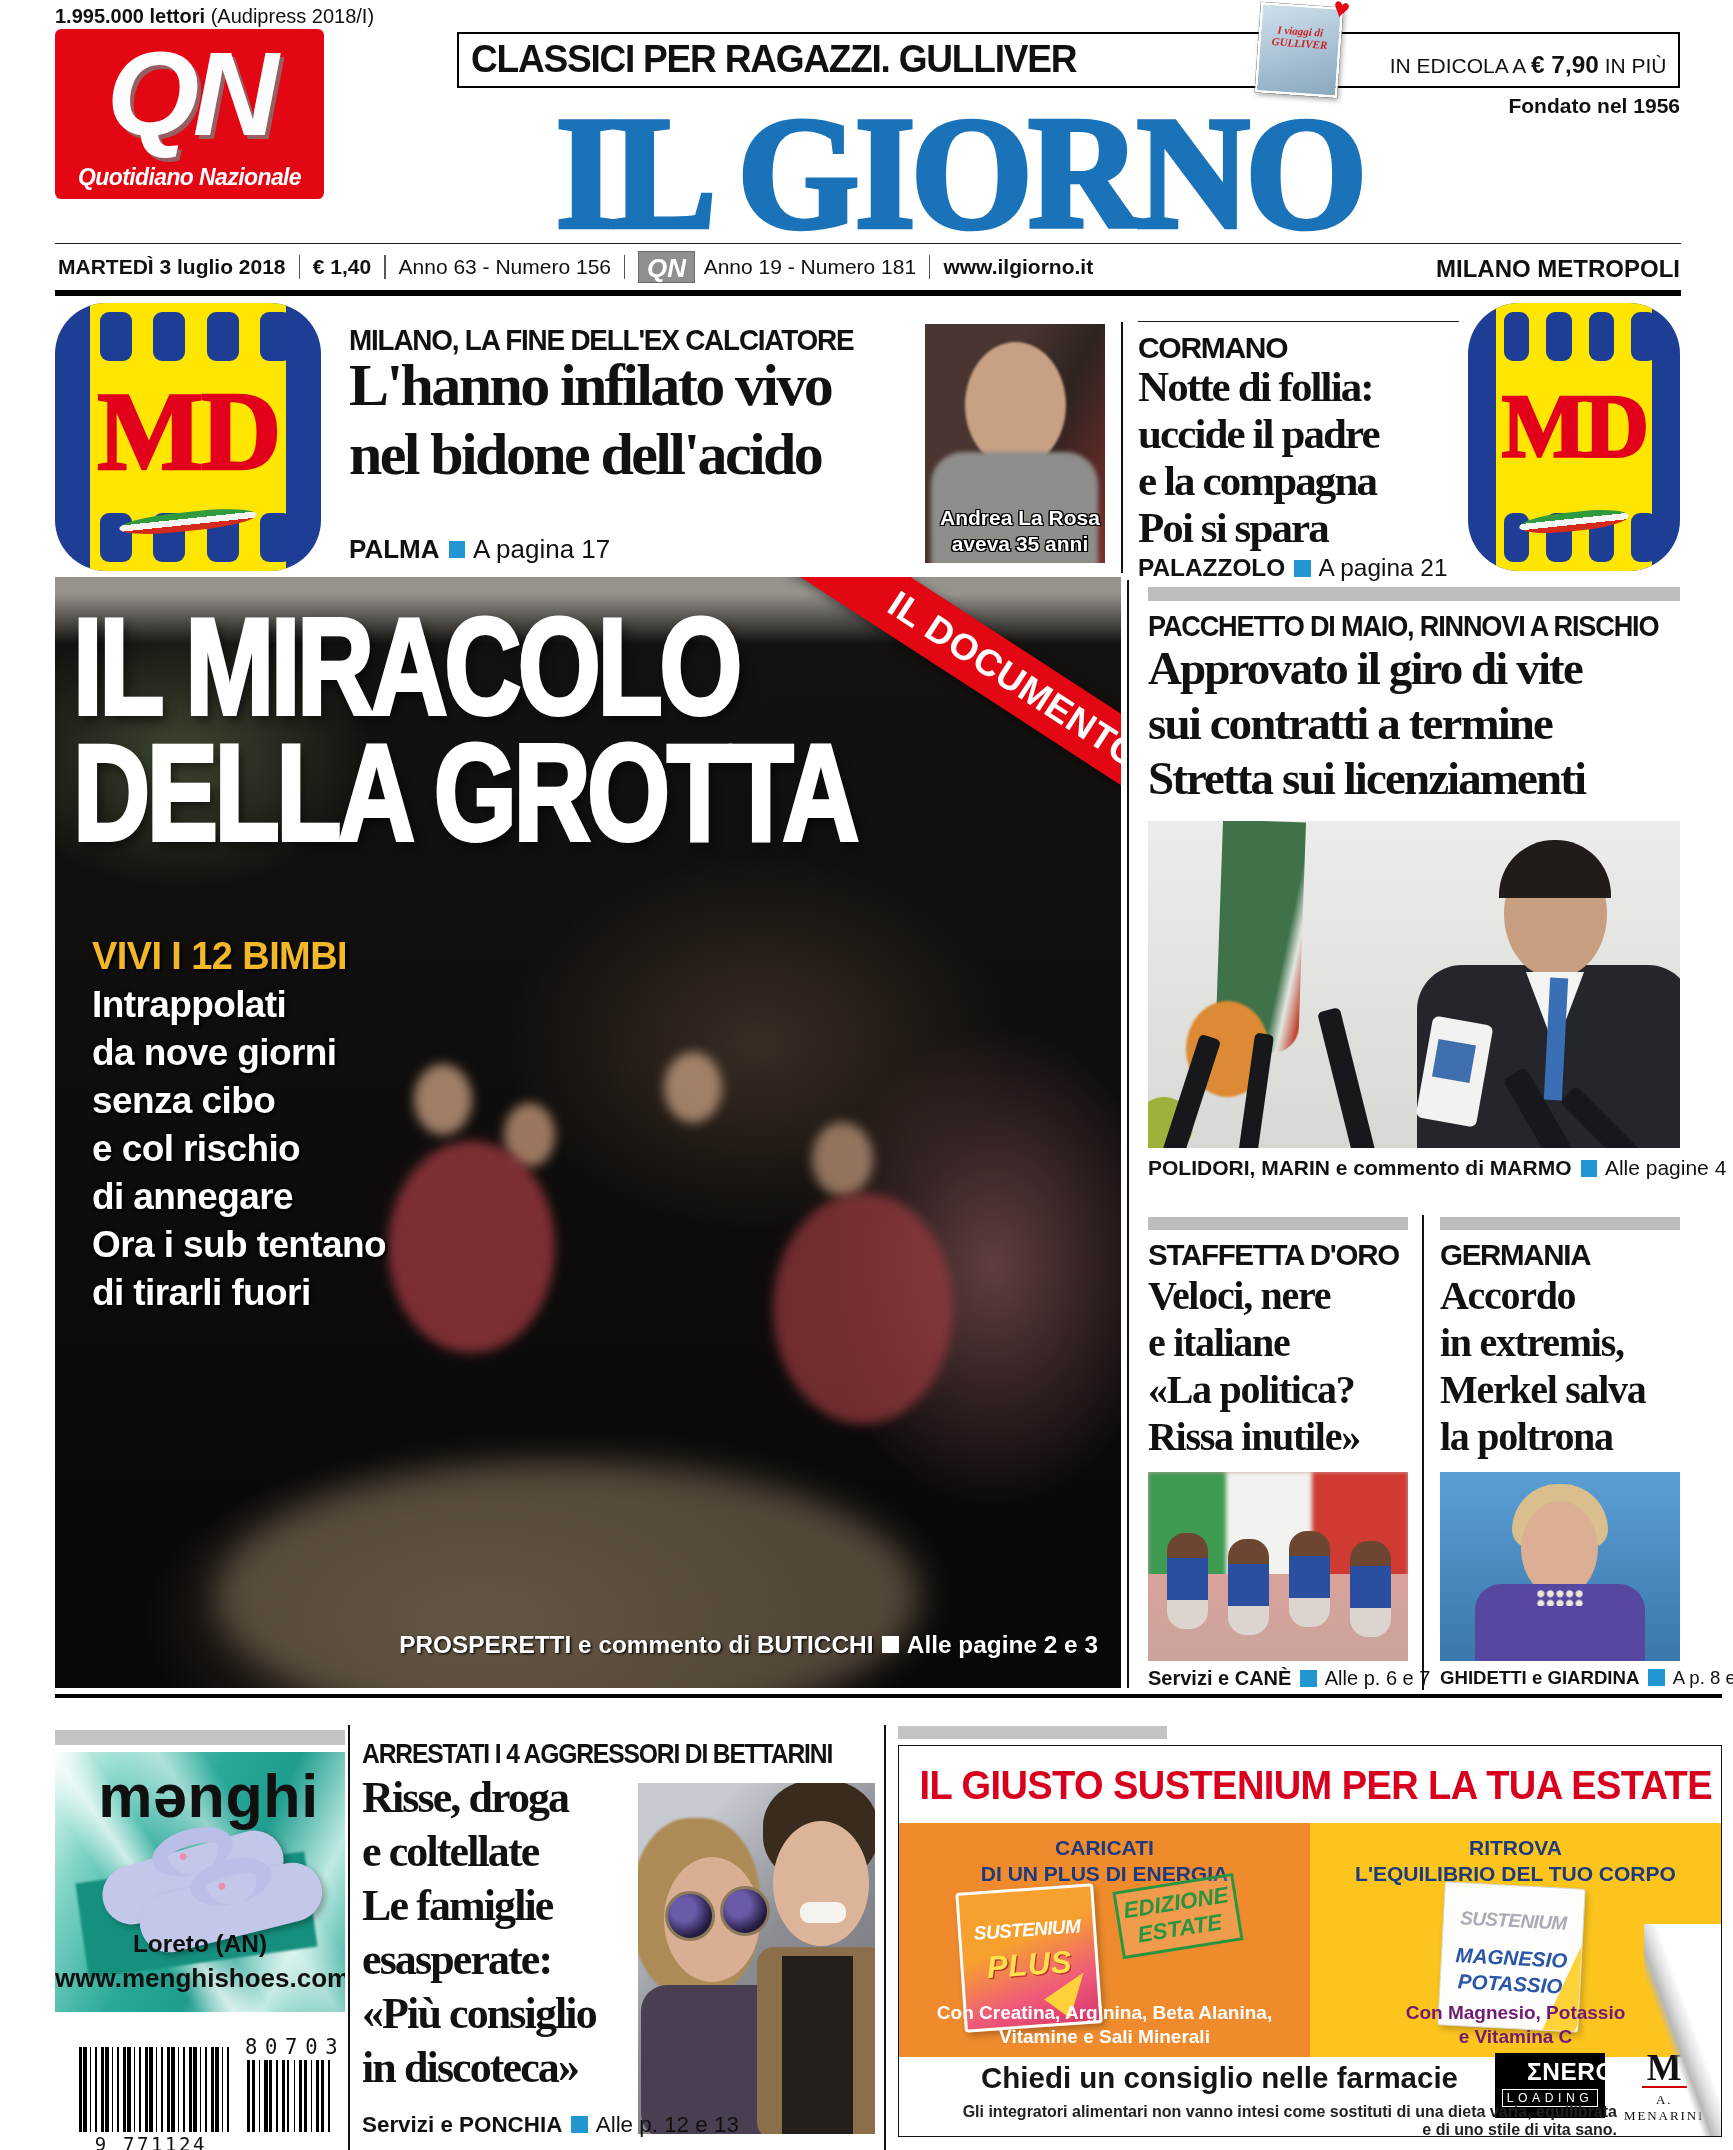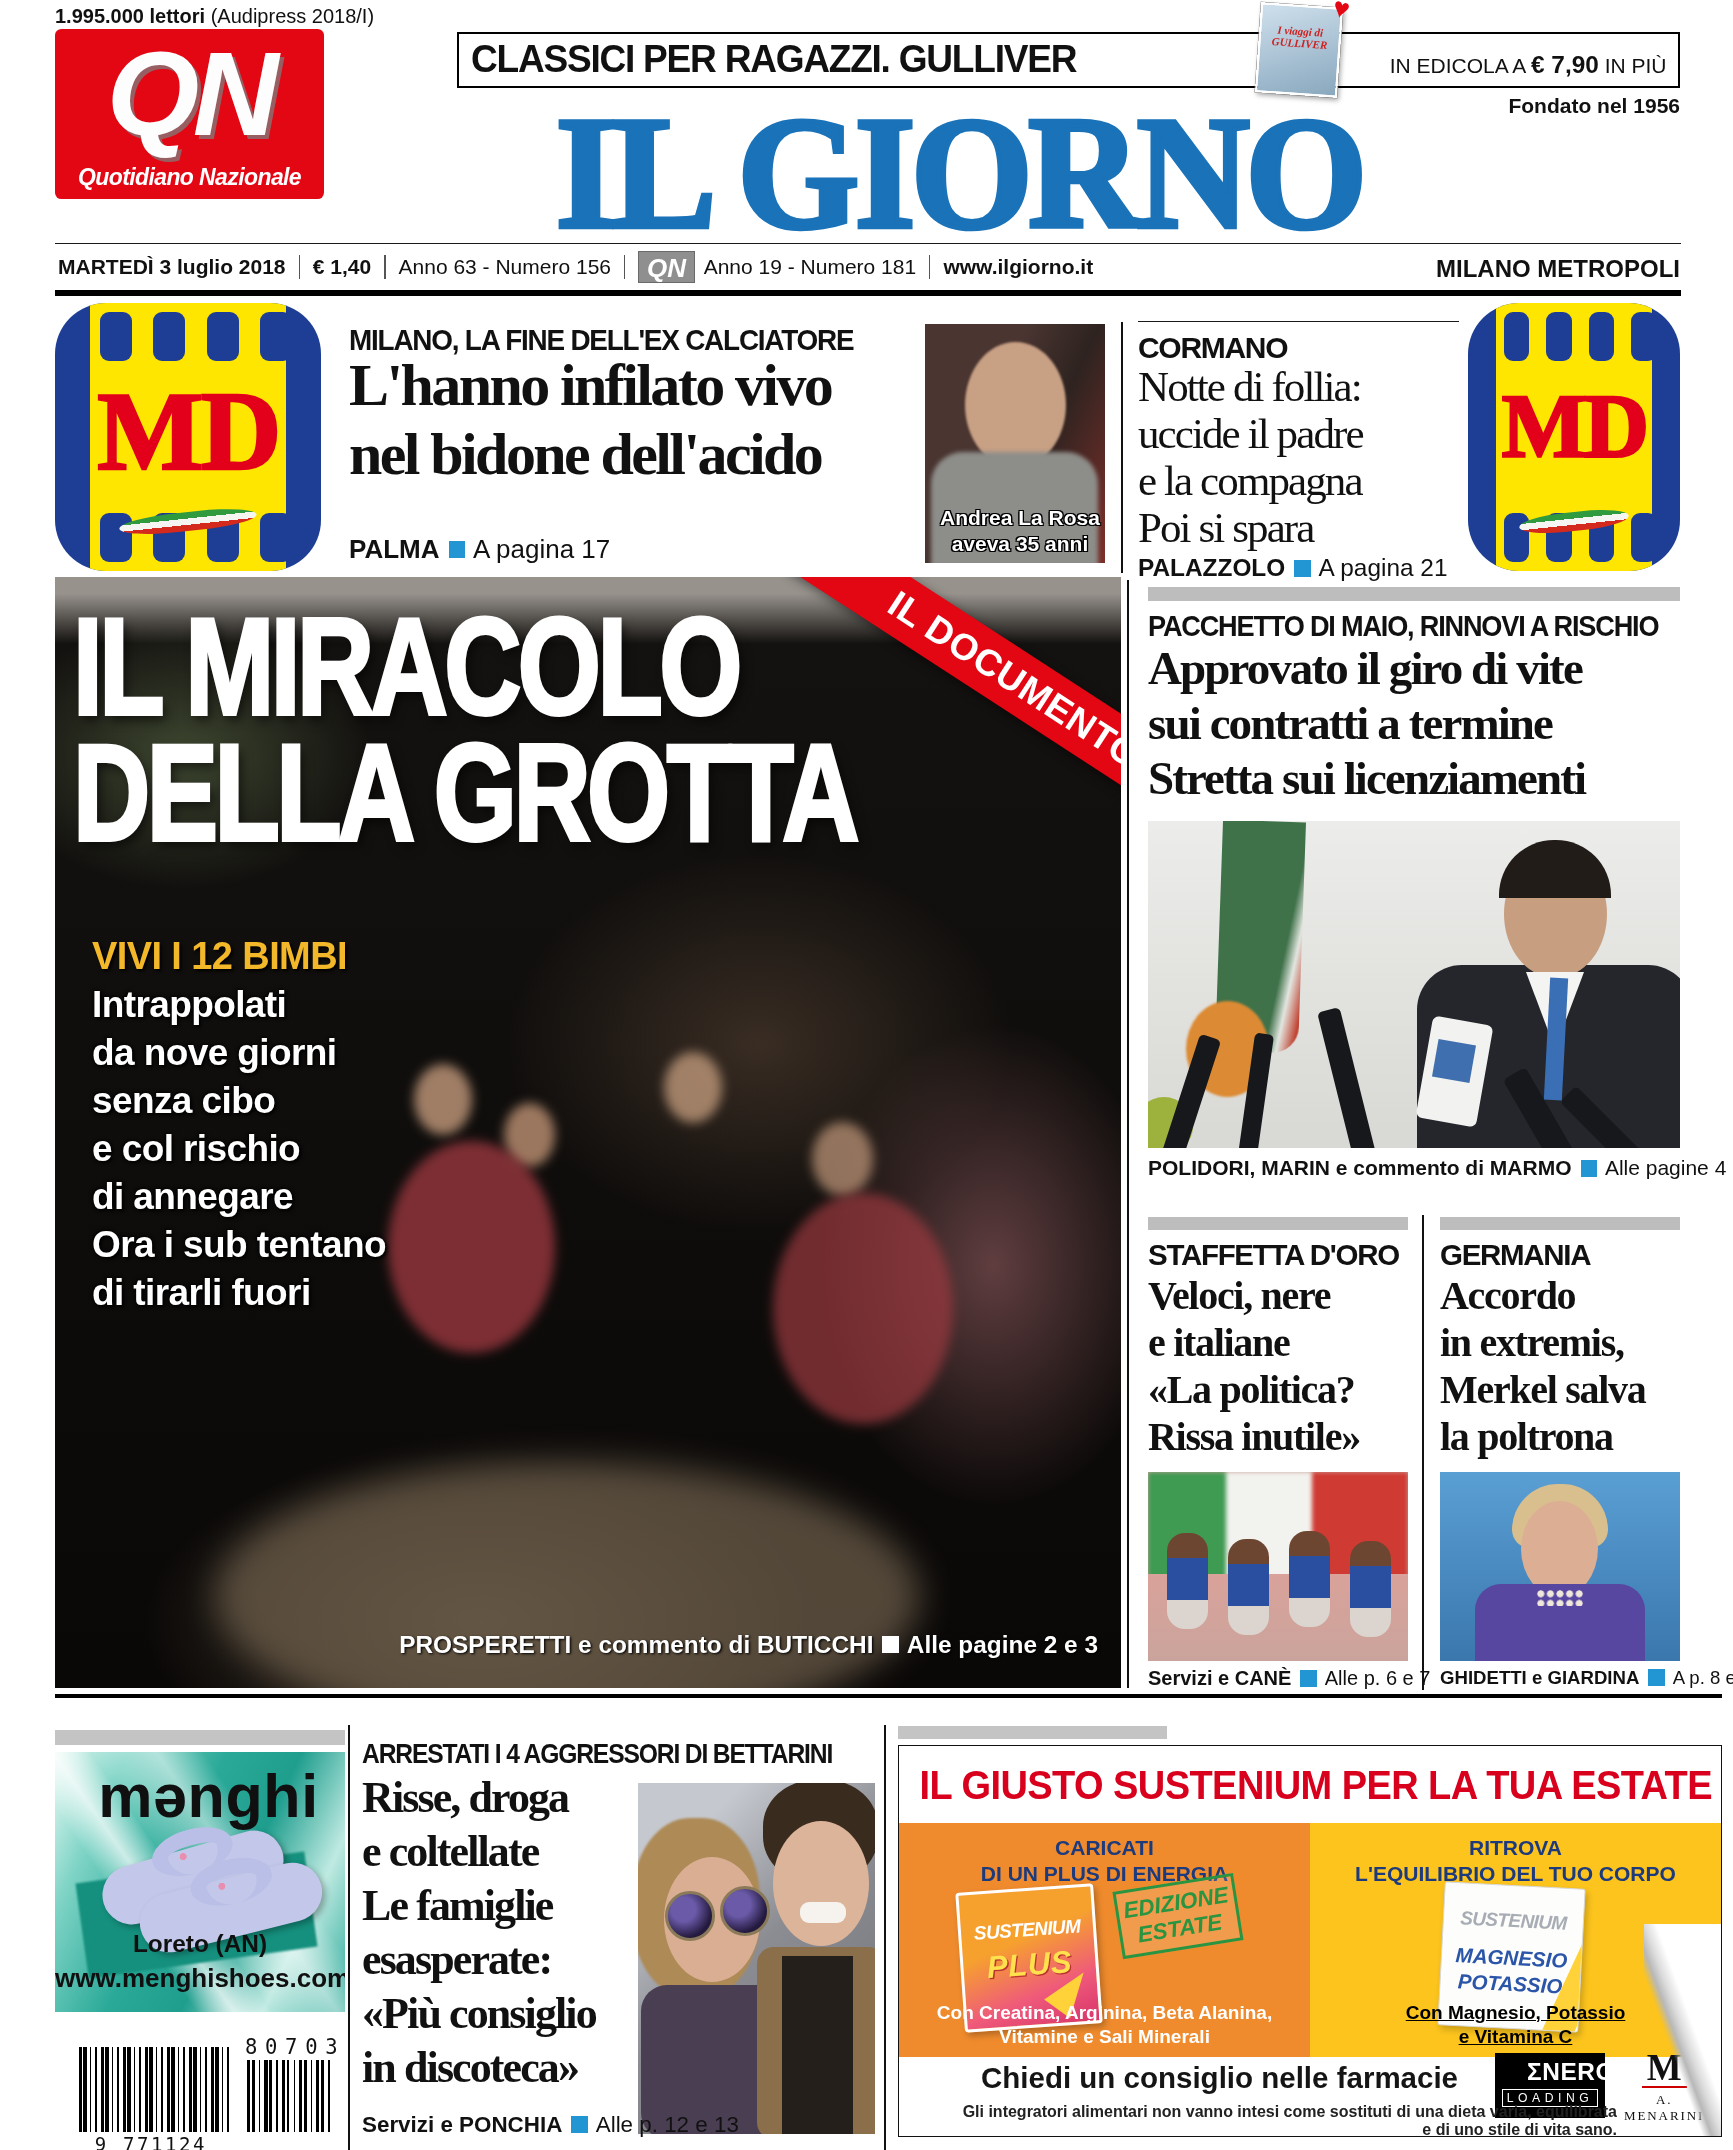--- a/index.html
+++ b/index.html
@@ -82,21 +82,21 @@
   #larosa-photo .shoulders { position:absolute; left:6.4px; top:128px; width:167px; height:115px;
       border-radius:32px 32px 0 0; background:#8d8d89; filter:blur(1.9px); }
   #larosa-photo .cap { position:absolute; right:5.1px; bottom:6px; text-align:center; color:#fff;
       font-weight:bold; font-size:21px; line-height:26px;
       text-shadow:1.3px 1.3px 0 #000,-1.3px -1.3px 0 #000,1.3px -1.3px 0 #000,-1.3px 1.3px 0 #000; }
 
   
   #cormano-rule { left:1138px; top:321px; width:321px; height:1.3px; }
   #vd-top { left:1121px; top:322px; width:1.9px; height:251px; background:#111; }
   #cormano-kicker { left:1138px; top:331px; font-size:30px; }
-  #cormano-head { left:1138px; top:363px; font-family:"Liberation Serif",serif; font-weight:normal;
+  #cormano-head { left:1138px; top:363px; font-family:"Liberation Serif",serif; font-weight:bold;
       font-size:43px; line-height:47px; letter-spacing:-1.9px; }
   #cormano-byline { left:1138px; top:554px; font-size:24.4px; }
 
   
   #main-photo { left:55px; top:577px; width:1066px; height:1111px; overflow:hidden; background:
       radial-gradient(269px 192px at 12% 16%, rgba(96,114,74,.55), transparent 70%),
       radial-gradient(359px 269px at 66% 42%, rgba(124,94,72,.38), transparent 70%),
       radial-gradient(244px 333px at 88% 62%, rgba(196,122,128,.45), transparent 72%),
       radial-gradient(449px 231px at 40% 94%, rgba(116,100,78,.65), transparent 75%),
       linear-gradient(#97928c 0 1.5%, #141210 6%, #0a0807); }
@@ -250,21 +250,21 @@
   #sustenium .title { position:absolute; top:16.7px; left:0; right:0; text-align:center; color:#d8001c;
       font-weight:bold; font-size:40px; letter-spacing:-0.6px; transform:scaleX(.95); white-space:nowrap; }
   #sustenium .panel { position:absolute; top:77px; height:234px; width:50%; }
   #sustenium .pleft { left:0; background:#ef8b2d; }
   #sustenium .pright { left:50%; background:#fcc41d; }
   #sustenium .phead { position:absolute; top:11.5px; left:0; right:0; text-align:center; color:#1d3a7d;
       font-weight:bold; font-size:21px; line-height:26px; }
   #sustenium .pfoot { position:absolute; bottom:7.7px; left:0; right:0; text-align:center;
       font-weight:bold; font-size:19px; line-height:24.4px; }
   #sustenium .pleft .pfoot { color:#fff; }
-  #sustenium .pright .pfoot { color:#000000;text-decoration:underline; }
+  #sustenium .pright .pfoot { color:#701a75; }
   #sustenium .box-plus { position:absolute; left:61px; top:65px; width:138px; height:140px;
       transform:rotate(-4deg); border:3.8px solid #fff; border-radius:3.8px;
       background:linear-gradient(160deg,#f6a12e 0 38%,#ef5a7a 72%,#d8356b); box-shadow:2.6px 3.8px 6.4px rgba(0,0,0,.25); }
   #sustenium .box-plus .pb { position:absolute; top:28px; left:0; right:0; text-align:center; color:#fff;
       font-weight:bold; font-style:italic; font-size:19px; letter-spacing:-0.6px; }
   #sustenium .box-plus .pn { position:absolute; top:56px; left:0; right:0; text-align:center; color:#ffe14d;
       font-weight:bold; font-style:italic; font-size:31px; letter-spacing:0.6px; text-shadow:1.3px 1.3px 0 #b33; }
   #sustenium .box-plus .arrow { position:absolute; right:11.5px; bottom:9px; width:0; height:0;
       border-left:16.7px solid transparent; border-right:16.7px solid transparent; border-bottom:45px solid #ffd23a;
       transform:rotate(40deg); }

